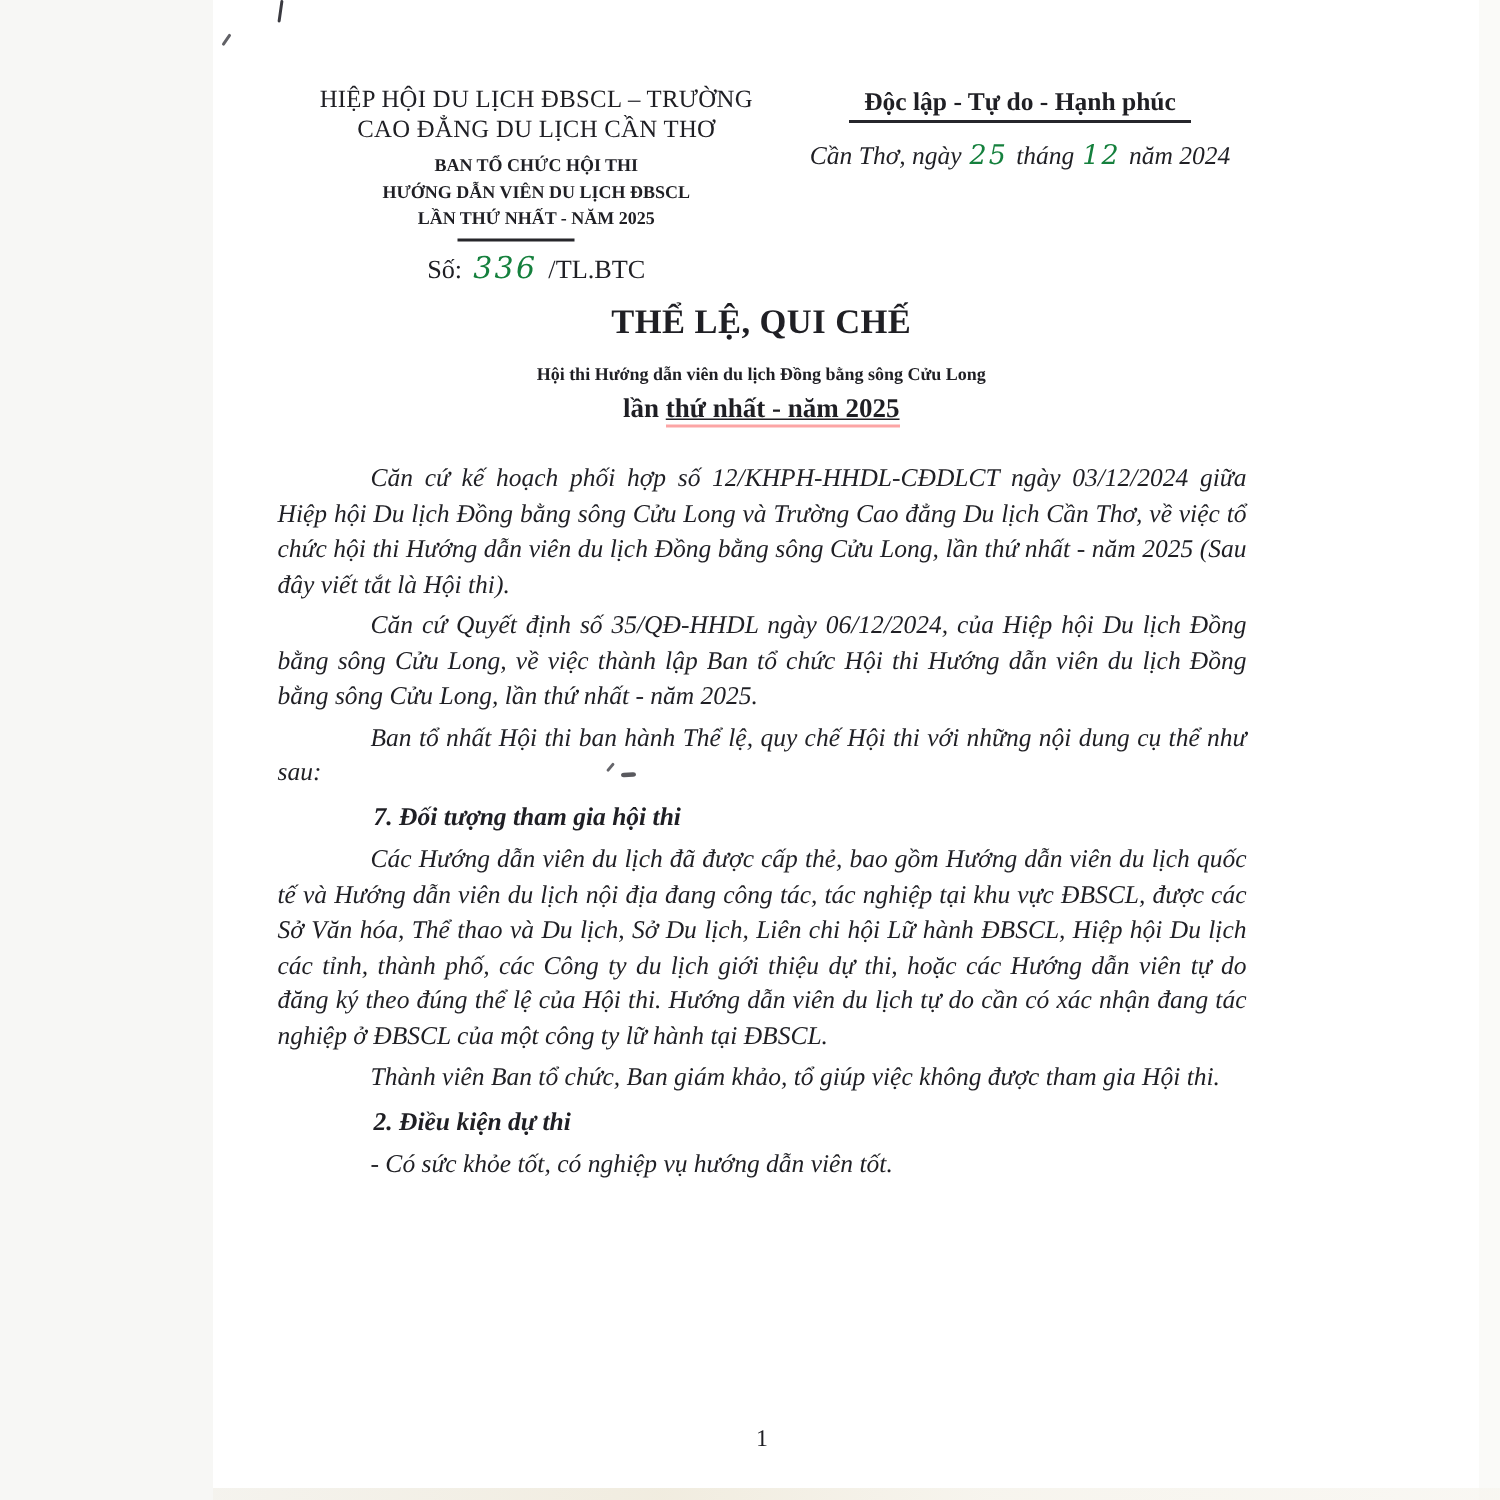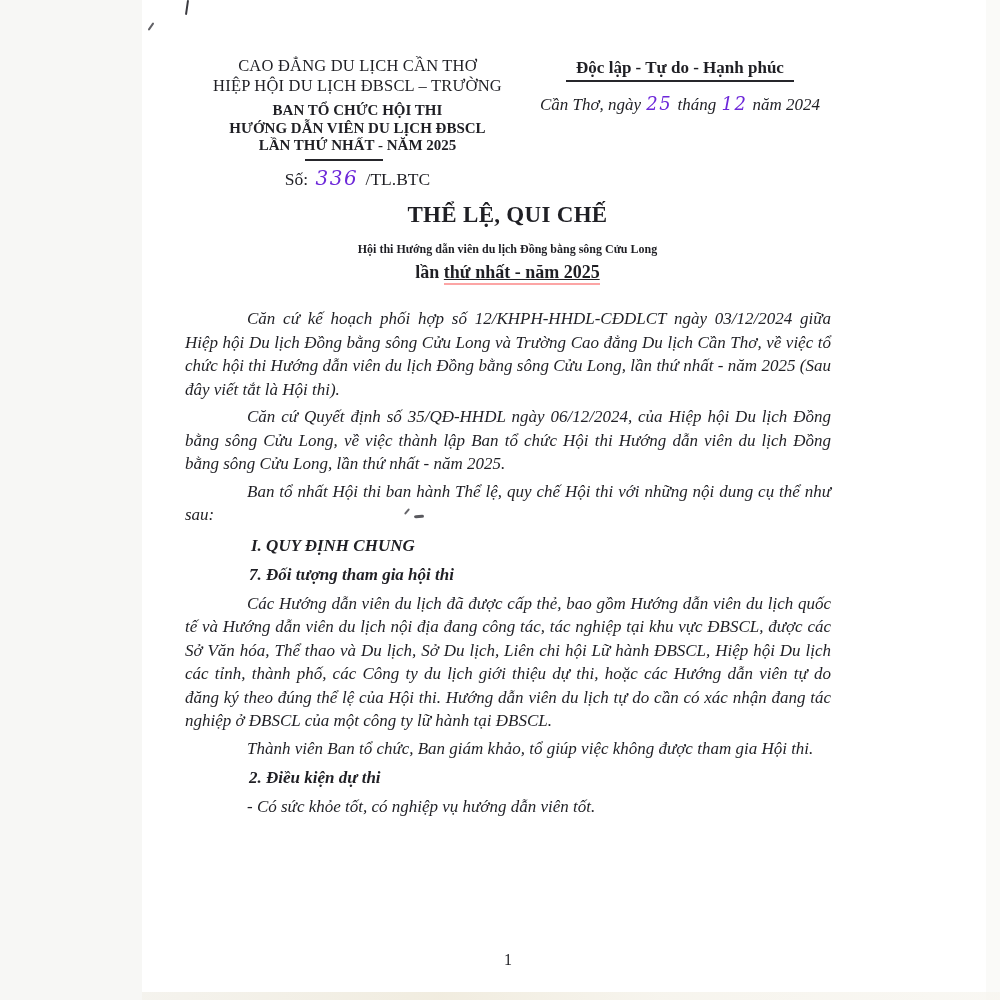--- a/index.html
+++ b/index.html
@@ -32,29 +32,29 @@
   .pm1 { left: 150px; top: 22px; width: 2px; height: 9px; transform: rotate(35deg); border-radius: 2px; opacity: .8; }
   .pm2 { left: 186px; top: 0px; width: 2px; height: 15px; transform: rotate(8deg); border-radius: 2px; }
   .smudge-tick { position: absolute; left: 406px; top: 508px; width: 2px; height: 7px; background:#4a4a50; transform: rotate(40deg); border-radius:2px; opacity:.85;}
   .smudge-dash { position: absolute; left: 414px; top: 515px; width: 10px; height: 3px; background:#3c3c42; border-radius: 2px/1.5px; transform: rotate(-4deg); opacity:.85;}
 
   
   .header { position: absolute; top: 56px; left: 185px; width: 660px; display: flex; }
   .hl { width: 345px; text-align: center; }
   .hr { width: 330px; margin-left: -15px; text-align: center; }
   .org { font-size: 16.5px; line-height: 20px; letter-spacing: .2px; }
-  .committee { font-weight: bold; font-size: 15px; line-height: 17.5px; margin-top: 6px; }
+  .committee { font-weight: bold; font-size: 12px; line-height: 17.5px; margin-top: 6px; }
   .rule-left { width: 78px; border-top: 2px solid #26262b; margin: 4px 0 0 120px; }
   .doc-no { font-size: 17.5px; margin-top: 5px; }
   .hand {
     font-family: "DejaVu Serif", serif;
     font-style: italic;
     font-size: 20px;
     letter-spacing: 1.5px;
-    color: #6d28d9;
+    color: #15803d;
     margin: 0 3px;
   }
   .country { font-weight: bold; font-size: 14.5px; line-height: 19px; letter-spacing: .1px; }
   .motto-wrap { margin-top: 2px; }
   .motto {
     display: inline-block; font-weight: bold; font-size: 17px;
     padding: 0 10px 2px 10px; border-bottom: 2px solid #26262b;
   }
   .place-date { margin-top: 11px; font-style: italic; font-size: 17px; }
   .place-date .hand { font-size: 18px; margin: 0 1px; }
@@ -82,22 +82,22 @@
   <div class="edge-left"></div>
   <div class="edge-right"></div>
   <div class="edge-bottom"></div>
   <div class="pen-mark pm1"></div>
   <div class="pen-mark pm2"></div>
   <div class="smudge-tick"></div>
   <div class="smudge-dash"></div>
 
   <div class="header">
     <div class="hl">
+      <div class="org">HIỆP HỘI DU LỊCH ĐBSCL – TRƯỜNG</div>
       <div class="org">CAO ĐẲNG DU LỊCH CẦN THƠ</div>
-      <div class="org">HIỆP HỘI DU LỊCH ĐBSCL – TRƯỜNG</div>
       <div class="committee">
         <div>BAN TỔ CHỨC HỘI THI</div>
         <div>HƯỚNG DẪN VIÊN DU LỊCH ĐBSCL</div>
         <div>LẦN THỨ NHẤT - NĂM 2025</div>
       </div>
       <div class="rule-left"></div>
       <div class="doc-no">
         <span>Số:</span>
         <span class="hand">336</span>
         <span>/TL.BTC</span>
@@ -122,21 +122,20 @@
     <div class="doc-subtitle">Hội thi Hướng dẫn viên du lịch Đồng bằng sông Cửu Long</div>
     <div class="doc-subtitle2">
       <span>lần </span><span class="u-part">thứ nhất - năm 2025</span>
     </div>
   </div>
 
   <div class="body-col">
     <p>Căn cứ kế hoạch phối hợp số 12/KHPH-HHDL-CĐDLCT ngày 03/12/2024 giữa Hiệp hội Du lịch Đồng bằng sông Cửu Long và Trường Cao đẳng Du lịch Cần Thơ, về việc tổ chức hội thi Hướng dẫn viên du lịch Đồng bằng sông Cửu Long, lần thứ nhất - năm 2025 (Sau đây viết tắt là Hội thi).</p>
     <p>Căn cứ Quyết định số 35/QĐ-HHDL ngày 06/12/2024, của Hiệp hội Du lịch Đồng bằng sông Cửu Long, về việc thành lập Ban tổ chức Hội thi Hướng dẫn viên du lịch Đồng bằng sông Cửu Long, lần thứ nhất - năm 2025.</p>
     <p>Ban tổ nhất Hội thi ban hành Thể lệ, quy chế Hội thi với những nội dung cụ thể như sau:</p>
-    <p class="heading">I.  QUY ĐỊNH CHUNG</p>
     <p class="sub-heading">7. Đối tượng tham gia hội thi</p>
     <p>Các Hướng dẫn viên du lịch đã được cấp thẻ, bao gồm Hướng dẫn viên du lịch quốc tế và Hướng dẫn viên du lịch nội địa đang công tác, tác nghiệp tại khu vực ĐBSCL, được các Sở Văn hóa, Thể thao và Du lịch, Sở Du lịch, Liên chi hội Lữ hành ĐBSCL, Hiệp hội Du lịch các tỉnh, thành phố, các Công ty du lịch giới thiệu dự thi, hoặc các Hướng dẫn viên tự do đăng ký theo đúng thể lệ của Hội thi. Hướng dẫn viên du lịch tự do cần có xác nhận đang tác nghiệp ở ĐBSCL của một công ty lữ hành tại ĐBSCL.</p>
     <p>Thành viên Ban tổ chức, Ban giám khảo, tổ giúp việc không được tham gia Hội thi.</p>
     <p class="sub-heading">2. Điều kiện dự thi</p>
     <p class="bullet">- Có sức khỏe tốt, có nghiệp vụ hướng dẫn viên tốt.</p>
   </div>
 
   <div class="page-num">1</div>
 </div>
 

